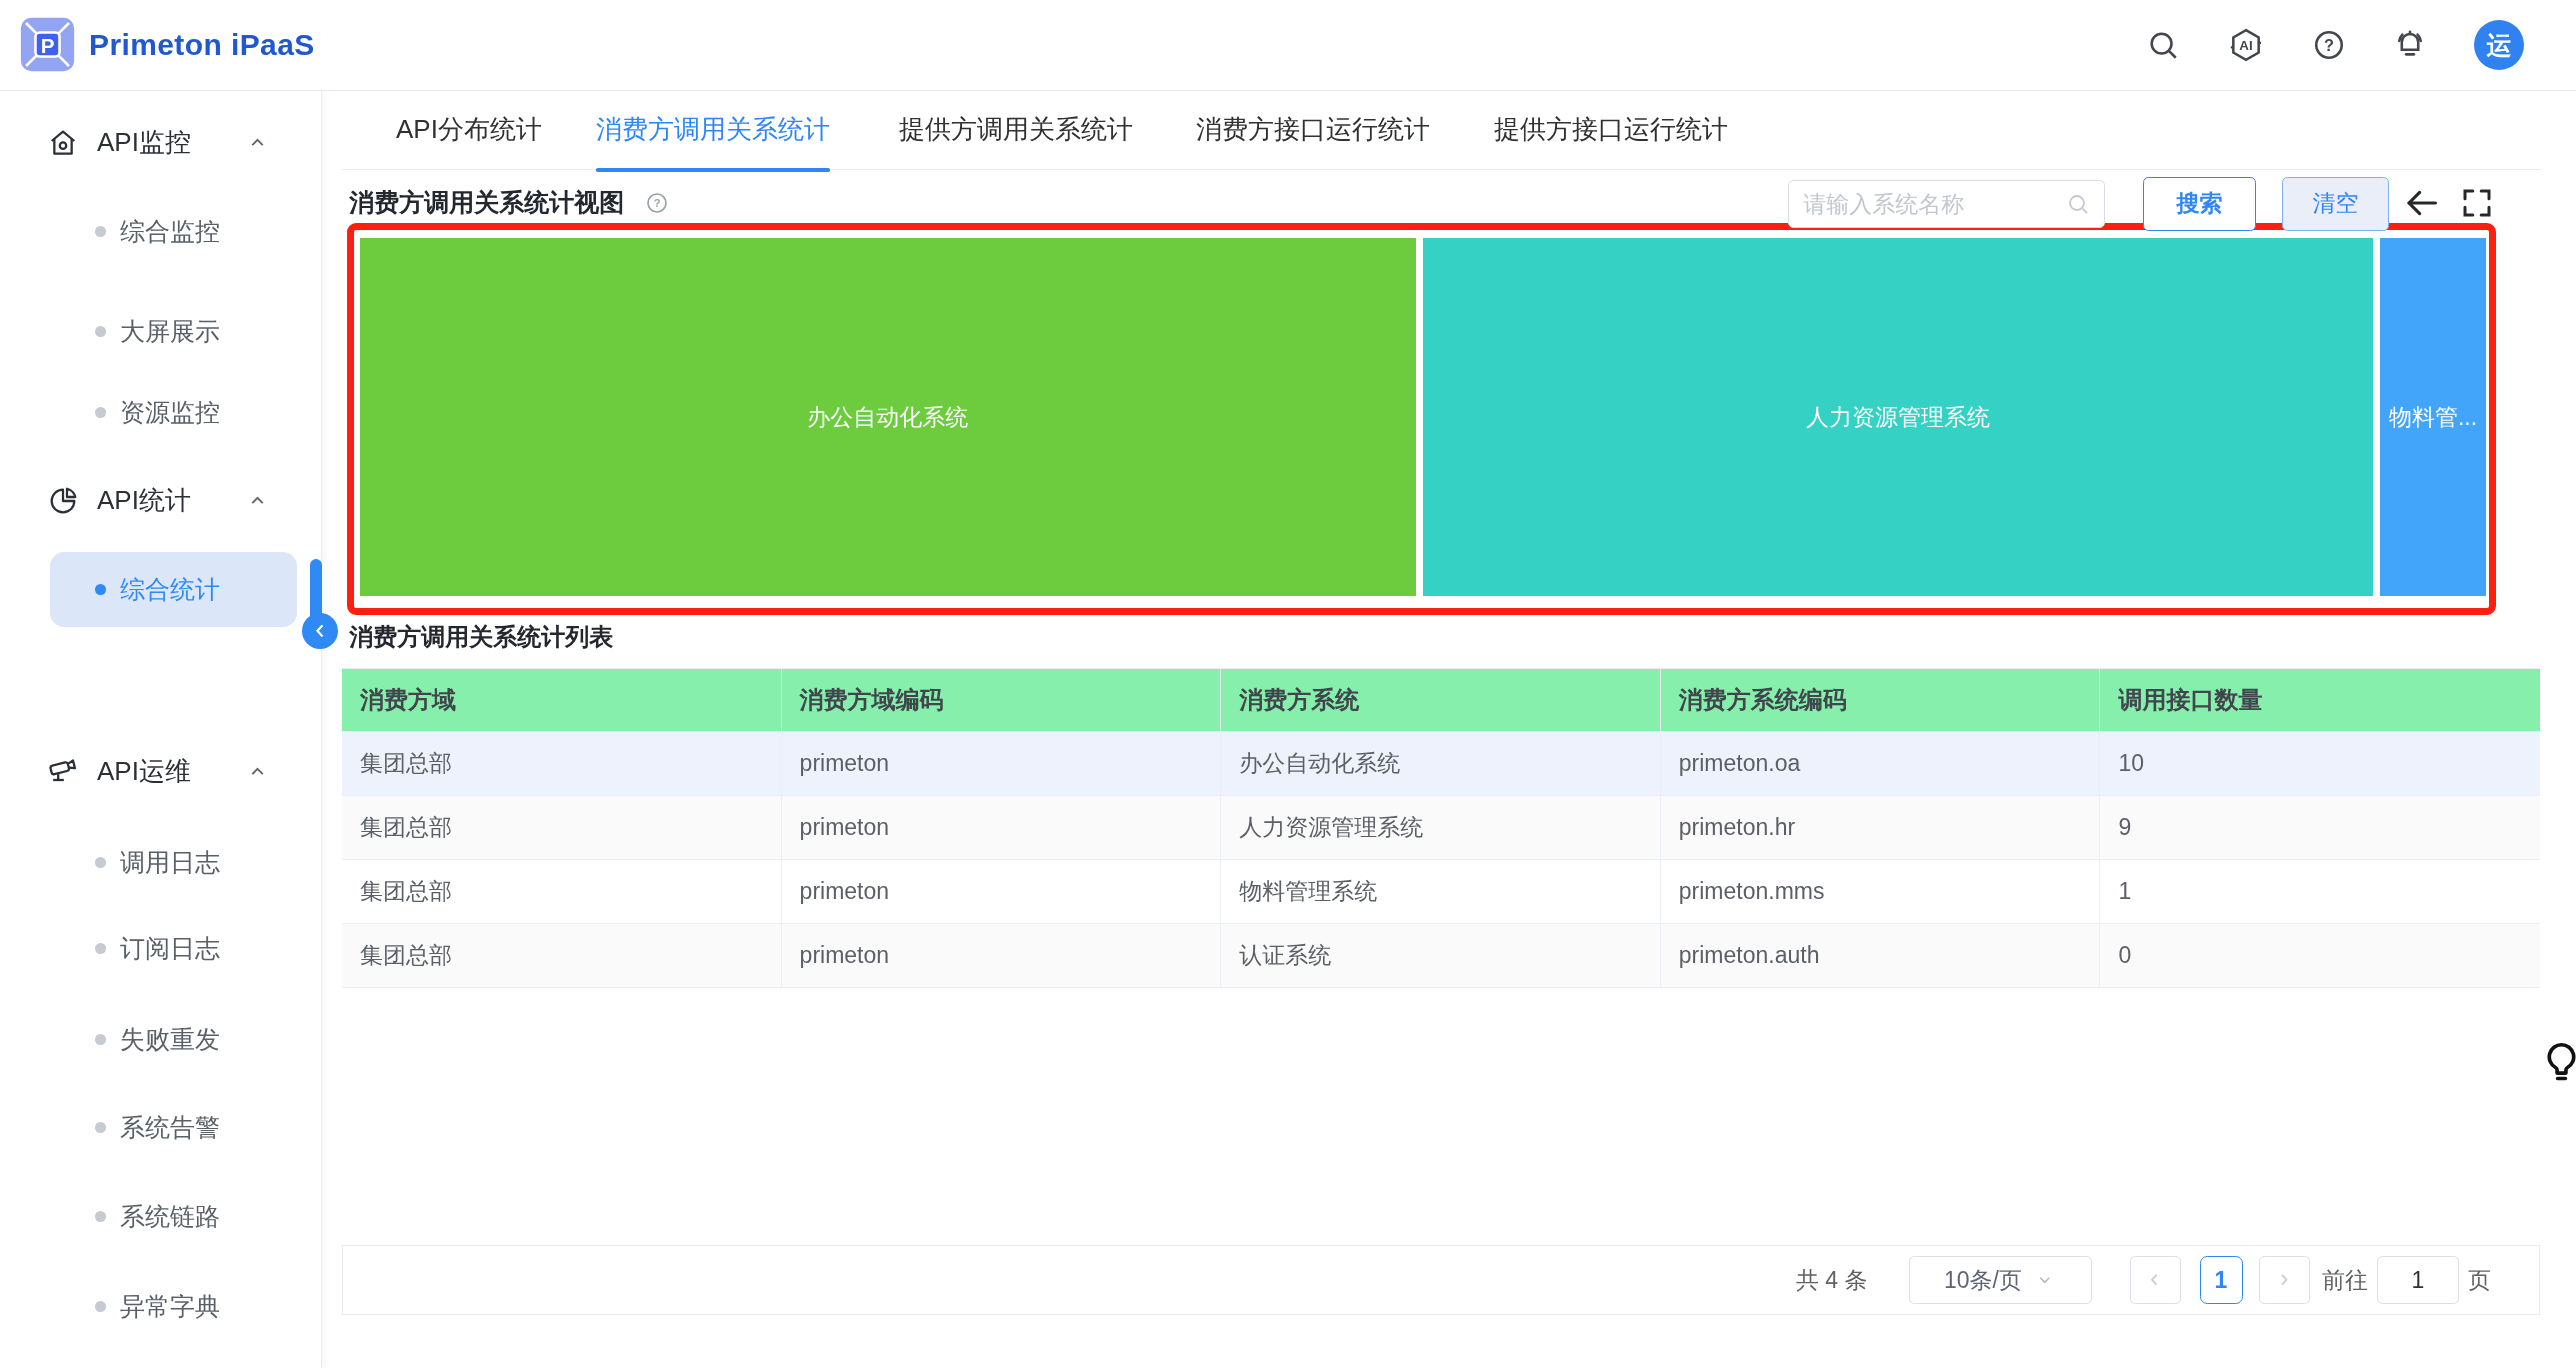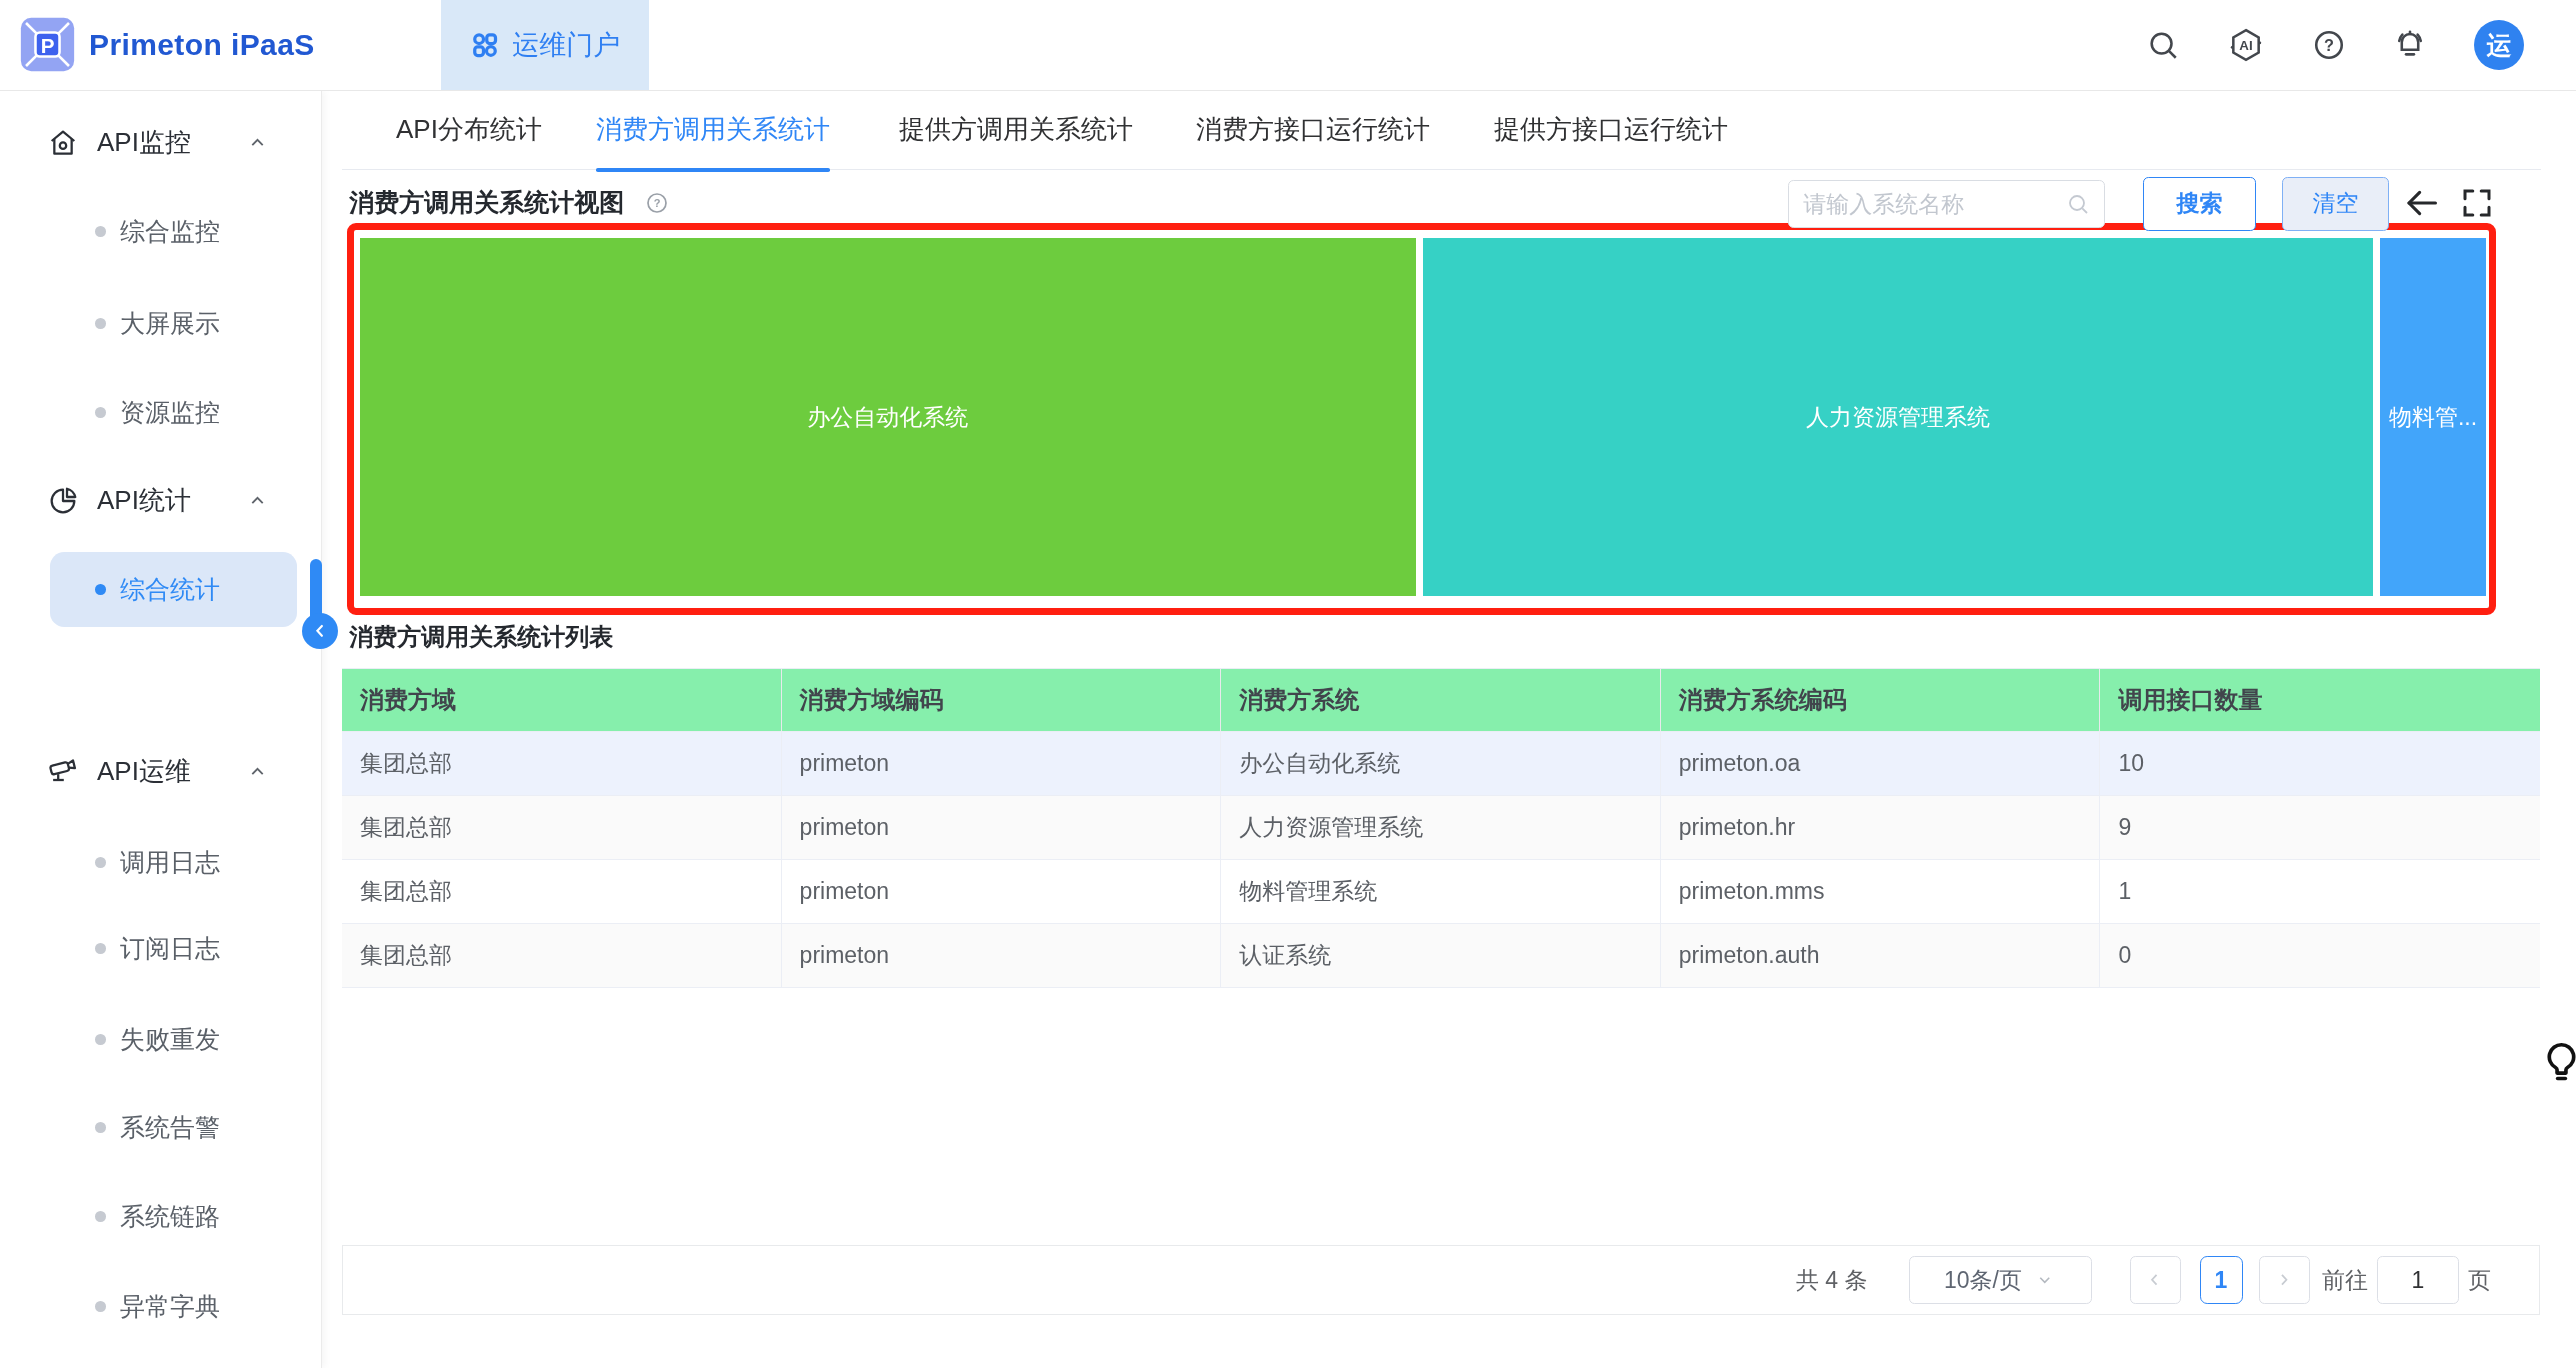--- a/index.html
+++ b/index.html
@@ -119,29 +119,20 @@
             <line x1="57" y1="7" x2="44" y2="20"></line>
           <line x1="7" y1="57" x2="20" y2="44"></line>
             <line x1="57" y1="57" x2="44" y2="44"></line>
         </g>
         <rect x="18" y="18" width="28" height="28" rx="5" fill="#3e62ee" stroke="#fff" stroke-width="3"></rect>
         <text x="32" y="42" font-size="24" font-weight="bold" fill="#fff" text-anchor="middle" font-family="Liberation Sans, sans-serif">P</text>
       </svg>
       <span class="logo-text">Primeton iPaaS</span>
     </div>
 
-    <div class="portal-tab">
-      <svg width="30" height="30" viewBox="0 0 24 24" fill="none" stroke="currentColor" stroke-width="2.6">
-        <circle cx="7.3" cy="7.3" r="3.5"></circle>
-        <rect x="13.4" y="3.8" width="7" height="7" rx="2.4"></rect>
-        <rect x="3.8" y="13.4" width="7" height="7" rx="2.4"></rect>
-        <circle cx="16.7" cy="16.7" r="3.5"></circle>
-      </svg>
-      <span>运维门户</span>
-    </div>
 
     <div class="hdr-icons">
       <span style="display:flex;">
         <svg width="34" height="34" viewBox="0 0 24 24" fill="none" stroke="currentColor" stroke-width="1.8">
           <circle cx="11" cy="11" r="7"></circle>
             <line x1="16.3" y1="16.3" x2="21" y2="21"></line>
         </svg>
       </span>
       <span style="display:flex;">
         <svg width="38" height="38" viewBox="0 0 24 24" fill="none" stroke="currentColor" stroke-width="1.6">
@@ -182,21 +173,21 @@
       <span class="chev">
         <svg width="25" height="25" viewBox="0 0 24 24" fill="none" stroke="currentColor" stroke-width="1.8">
             <polyline points="7 14.5 12 9.5 17 14.5"></polyline>
           </svg>
       </span>
     </div>
     <div class="side-row side-sub" style="top:103px;">
       <span class="dot"></span>
       <span>综合监控</span>
     </div>
-    <div class="side-row side-sub" style="top:195px;font-family:Liberation Serif, serif;">
+    <div class="side-row side-sub" style="top:203px;font-family:Liberation Serif, serif;">
       <span class="dot"></span>
       <span>大屏展示</span>
     </div>
     <div class="side-row side-sub" style="top:284px;">
       <span class="dot"></span>
       <span>资源监控</span>
     </div>
 
     <div class="side-row side-group" style="top:372px;">
       <svg width="32" height="32" viewBox="0 0 24 24" fill="none" stroke="#2b2f36" stroke-width="1.7" stroke-linejoin="round">

